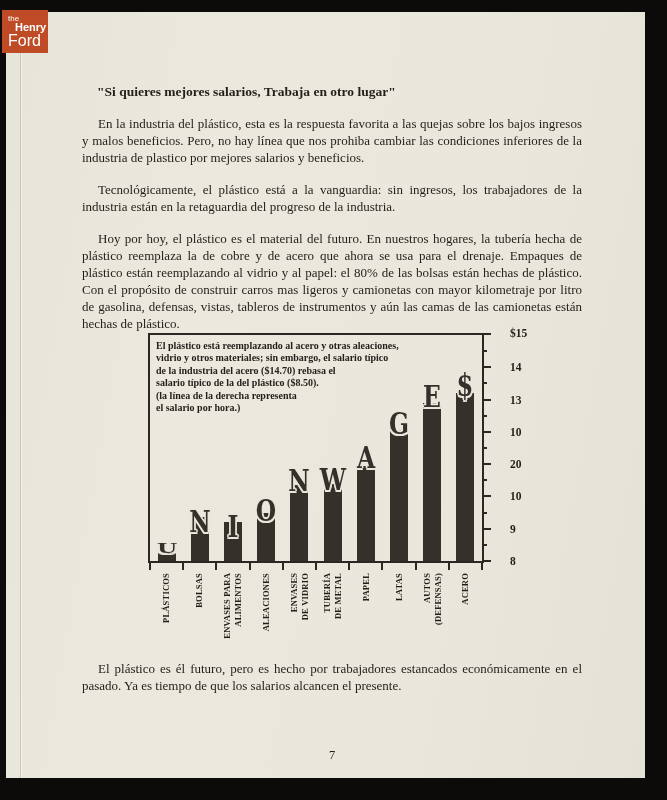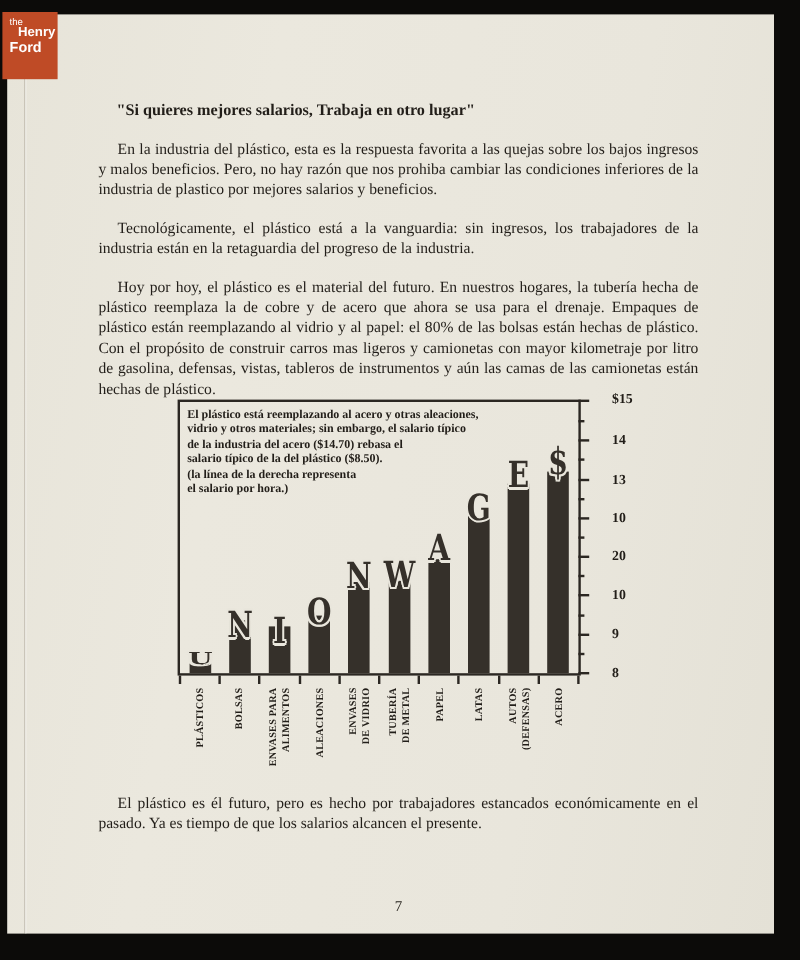--- a/index.html
+++ b/index.html
@@ -17,26 +17,26 @@
   .page{
     position:absolute;left:6px;top:12px;width:639px;height:766px;
     background:linear-gradient(100deg,#e7e4d9 0%,#ebe8de 30%,#e9e6dc 70%,#e4e1d6 100%);
   }
   .page .crease{
     position:absolute;left:14px;top:0;width:1px;height:100%;
     background:rgba(110,100,85,.25);box-shadow:1px 0 0 rgba(255,255,255,.45);
   }
   
   .logo{
-    position:absolute;left:2px;top:10px;width:46px;height:56px;background:var(--logo);
+    position:absolute;left:2px;top:10px;width:46px;height:43px;background:var(--logo);
     color:#fff;font-family:"Liberation Sans",sans-serif;line-height:1;z-index:5;
   }
   .logo .the{position:absolute;left:6px;top:5px;font-size:8px;font-weight:400;}
   .logo .henry{position:absolute;left:13px;top:12px;font-size:11px;font-weight:700;}
-  .logo .ford{position:absolute;left:6px;top:23px;font-size:12px;font-weight:700;text-align:right;}
+  .logo .ford{position:absolute;left:6px;top:23px;font-size:16px;font-weight:400;text-align:right;}
   
   .content{position:absolute;left:76px;top:72px;width:500px;}
   .title{font-weight:700;font-size:13.5px;margin:0 0 0 15px;}
   .para{
     font-size:13px;line-height:17px;text-align:justify;text-indent:16px;
     margin:15px 0 0 0;white-space:normal;
   }
   .para:first-of-type{margin-top:14px;}
   
   .chart{position:absolute;left:142px;top:321px;width:336px;height:315px;}
@@ -78,21 +78,21 @@
 </style>
 </head>
 <body>
 
 <div class="stage">
   <div class="page">
     <div class="crease"></div>
 
     <div class="content">
       <p class="title">"Si quieres mejores salarios, Trabaja en otro lugar"</p>
-      <p class="para">En la industria del plástico, esta es la respuesta favorita a las quejas sobre los bajos ingresos y malos beneficios.  Pero, no hay razón que nos prohiba cambiar las condiciones inferiores de la industria de plastico por mejores salarios y beneficios.</p>
+      <p class="para">En la industria del plástico, esta es la respuesta favorita a las quejas sobre los bajos ingresos y malos beneficios.  Pero, no hay línea que nos prohiba cambiar las condiciones inferiores de la industria de plastico por mejores salarios y beneficios.</p>
       <p class="para">Tecnológicamente, el plástico está a la vanguardia: sin ingresos, los trabajadores de la industria están en la retaguardia del progreso de la industria.</p>
       <p class="para">Hoy por hoy, el plástico es el material del futuro. En nuestros hogares, la tubería hecha de plástico reemplaza la de cobre y de acero que ahora se usa para el drenaje. Empaques de plástico están reemplazando al vidrio y al papel: el 80% de las bolsas están hechas de plástico. Con el propósito de construir carros mas ligeros y camionetas con mayor kilometraje por litro de gasolina, defensas, vistas, tableros de instrumentos y aún las camas de las camionetas están hechas de plástico.</p>
     </div>
 
     <div class="chart">
       <div class="plot">
         <div class="plot-inner" id="plot-inner">
           <div class="chart-note">El plástico está reemplazando al acero y otras aleaciones,
 vidrio y otros materiales; sin embargo, el salario típico
 de la industria del acero ($14.70) rebasa el

